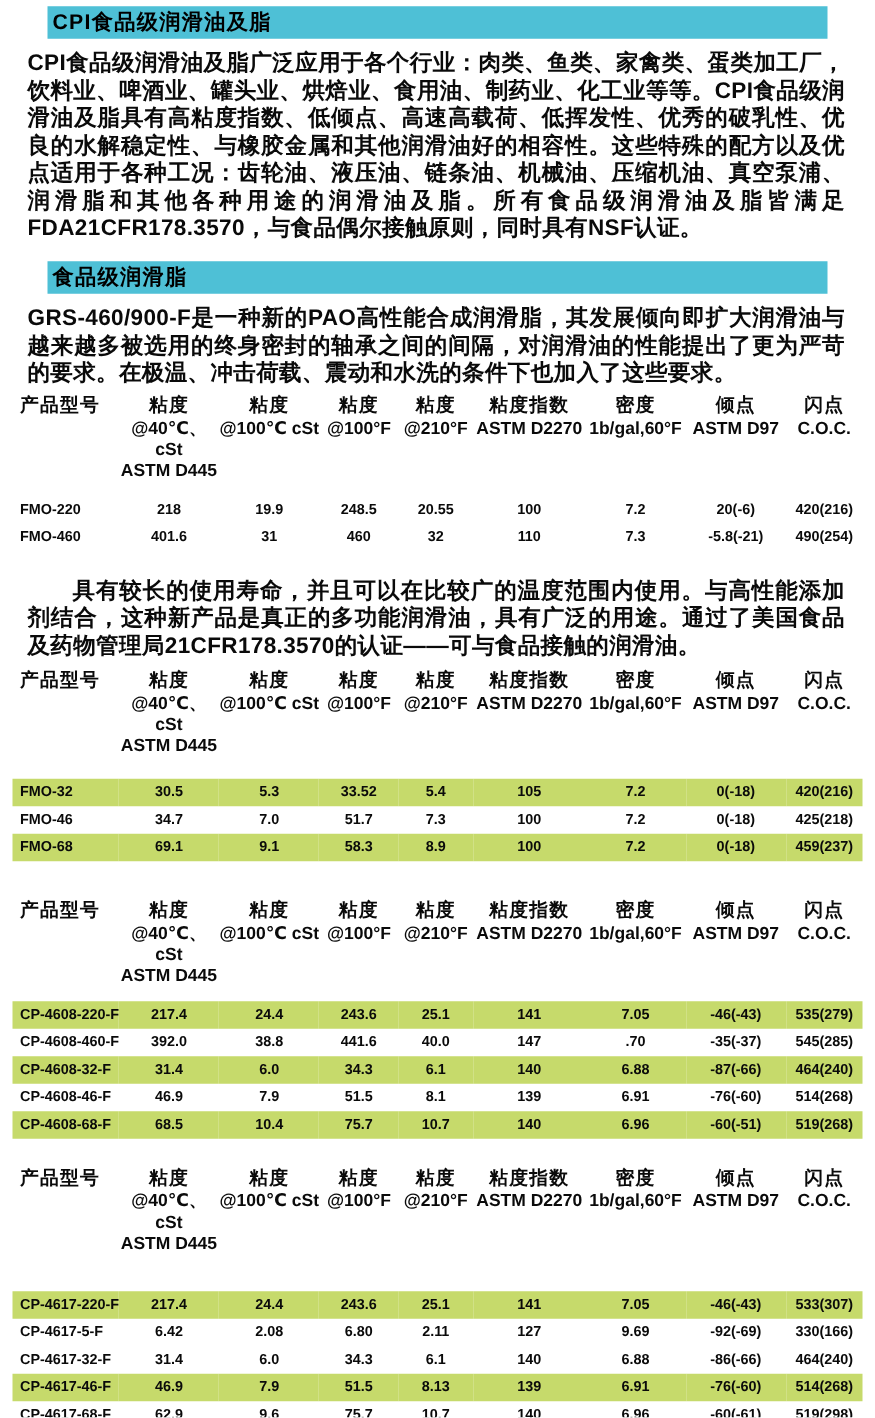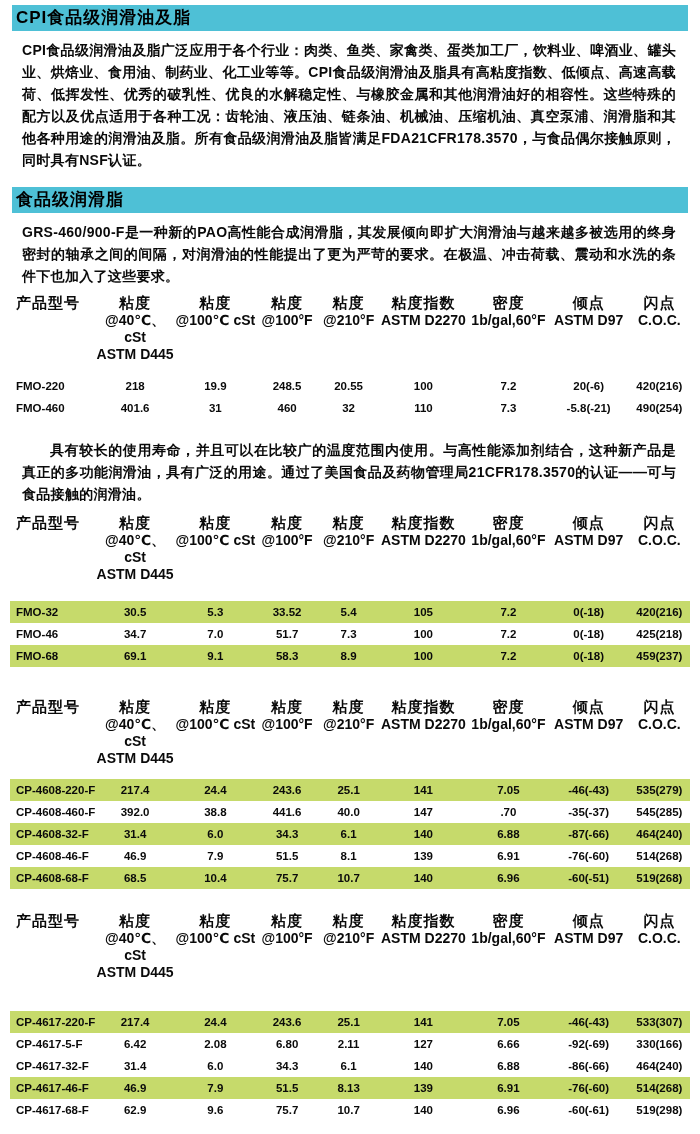--- a/index.html
+++ b/index.html
@@ -7,33 +7,33 @@
     position:relative;
     width:700px; height:1134px;
     margin:0 auto;
     background:#ffffff;
     font-family:"Liberation Sans","DejaVu Sans",sans-serif;
     font-weight:bold;
     color:#0a0a0a;
     overflow:hidden;
   }
   .section-bar {
-    margin:0 12px;
+    margin:0 38px;
     background:var(--bar-color,#4ec0d6);
     color:#000;
     font-size:17px;
     line-height:23px;
     padding:1px 6px 2px 4px;
     letter-spacing:1px;
   }
   .bar-top { margin-top:5px; }
   .bar-mid { margin-top:16px; }
   .para {
     margin:8px 24px 0 22px;
-    font-size:14px;
+    font-size:18px;
     line-height:22px;
     text-align:justify;
     letter-spacing:0.3px;
   }
   .para.indent { text-indent:2em; margin-top:20px; }
   .table-slot { margin:0 10px; }
   .slot-1 { margin-top:4px; }
   .slot-2 { margin-top:6px; }
   .slot-3 { margin-top:28px; }
   .slot-4 { margin-top:20px; }
@@ -443,21 +443,21 @@
             <td>-46(-43)</td>
             <td>533(307)</td>
           </tr>
           <tr>
             <td class="first">CP-4617-5-F</td>
             <td>6.42</td>
             <td>2.08</td>
             <td>6.80</td>
             <td>2.11</td>
             <td>127</td>
-            <td>6.66</td>
+            <td>9.69</td>
             <td>-92(-69)</td>
             <td>330(166)</td>
           </tr>
           <tr>
             <td class="first">CP-4617-32-F</td>
             <td>31.4</td>
             <td>6.0</td>
             <td>34.3</td>
             <td>6.1</td>
             <td>140</td>

